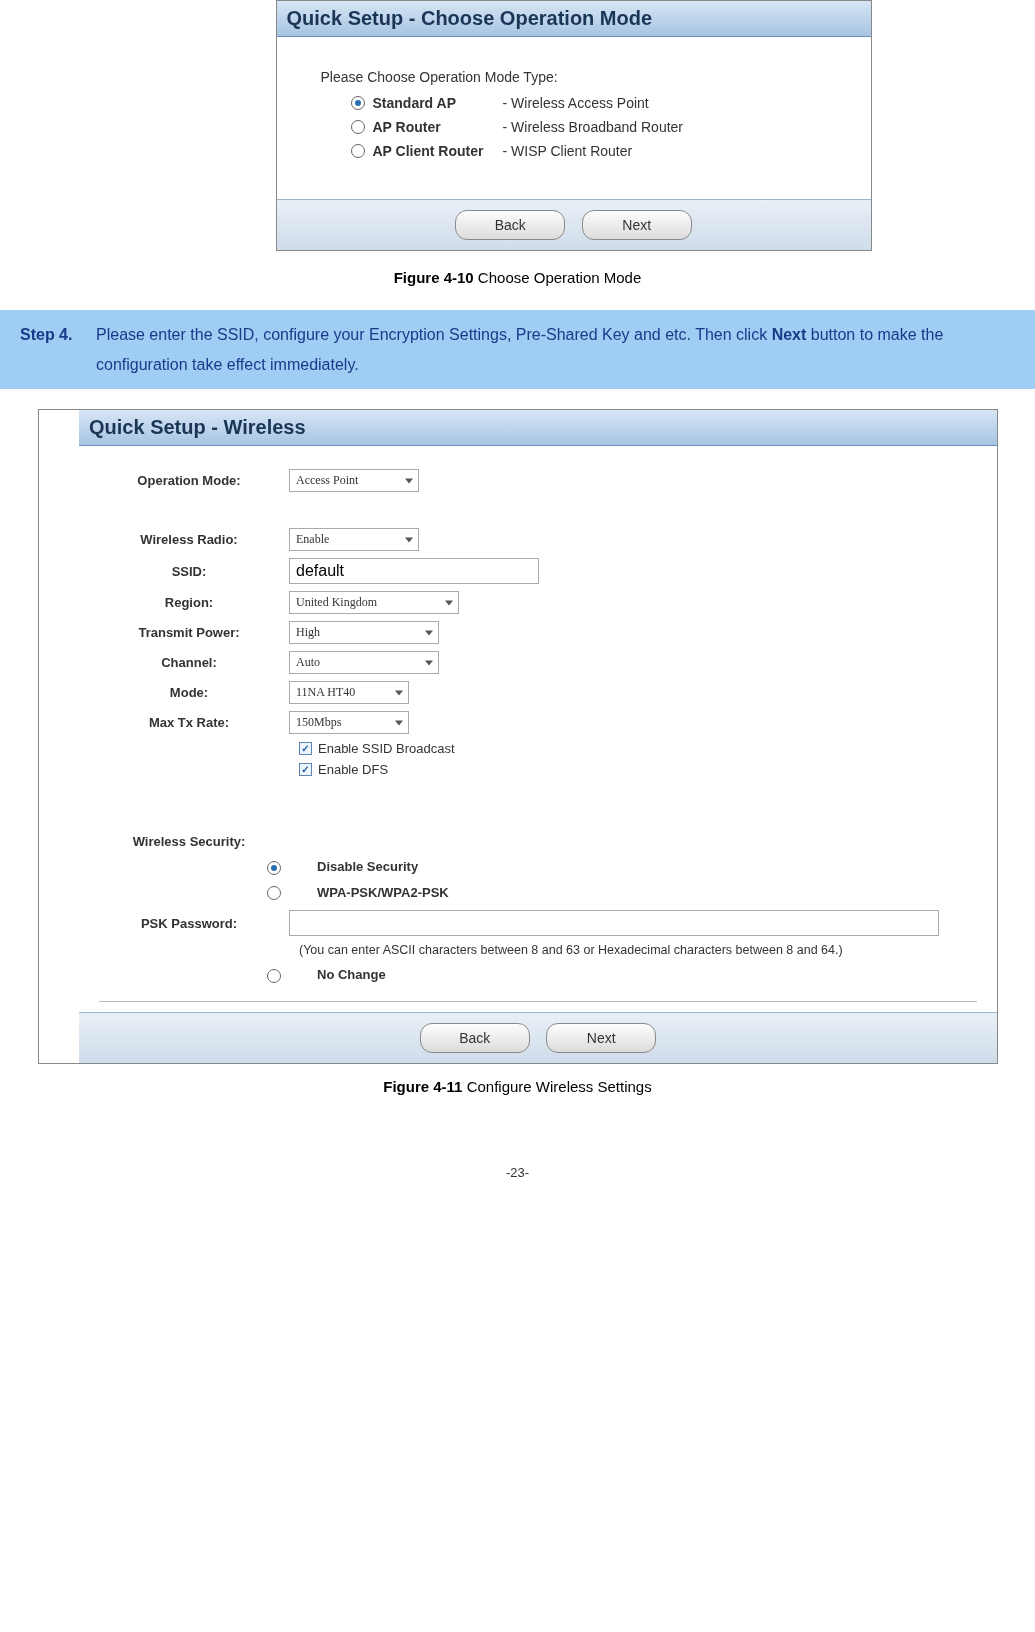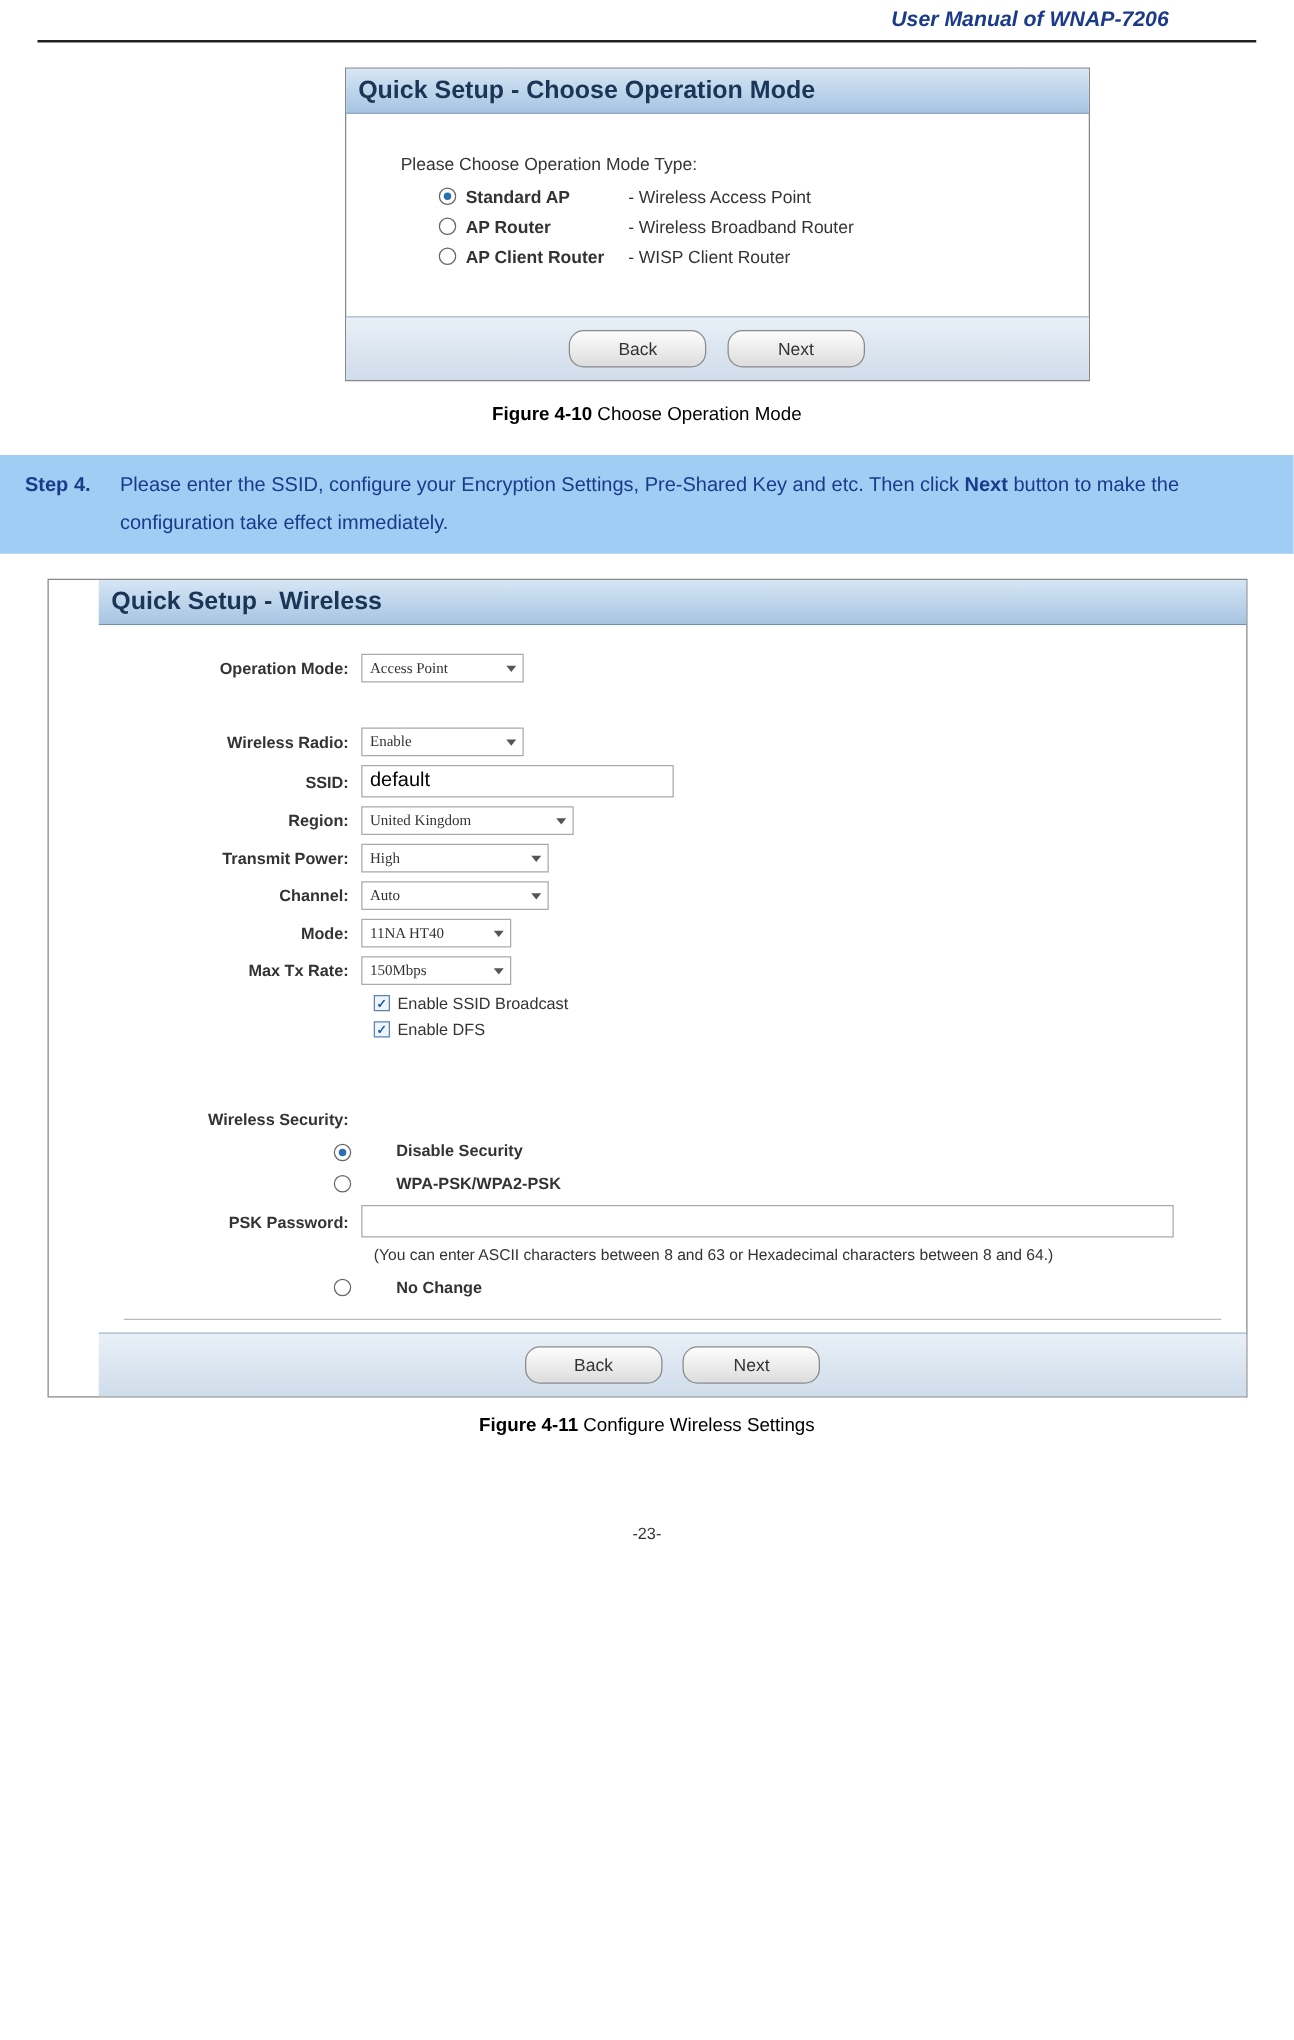--- a/index.html
+++ b/index.html
@@ -91,21 +91,21 @@
     flex: 0 0 90px;
   }
   .step-text { flex: 1; padding-right: 6px; }
   .step-text b { font-weight: bold; }
 
   
   .panel2 { width: 960px; margin-left: 38px; padding-left: 40px; }
   .panel-body2 { padding: 16px 20px 10px 20px; font-size: 13px; color: #333; }
   .form-row { display: flex; align-items: center; margin: 7px 0; }
   .form-label {
-    width: 190px; text-align: right; font-weight: bold; font-size: 13px;
+    width: 190px; text-align: center; font-weight: bold; font-size: 13px;
     padding-right: 10px;
   }
   .select, .text-input {
     border: 1px solid #aaa;
     background: #fff;
     font-size: 12px;
     padding: 3px 6px;
     font-family: "Times New Roman", serif;
   }
   .select { width: 130px; position: relative; padding-right: 20px; }
@@ -118,42 +118,39 @@
     border-top: 5px solid #555;
   }
   .text-input { width: 250px; font-family: Arial, sans-serif; font-size: 16px; padding: 3px 6px; }
   .text-input-wide { width: 650px; }
   .chk-row { display: flex; align-items: center; margin: 6px 0 6px 200px; font-size: 13px; color: #333; }
   .chk {
     width: 13px; height: 13px; border: 1px solid #5b84b1; background: #eef4fb;
     display: inline-flex; align-items: center; justify-content: center; margin-right: 6px;
     font-size: 10px; color: #1a5aa8; font-weight: bold;
   }
-  .sec-row { display: flex; align-items: center; margin: 10px 0 10px 0; }
+  .sec-row { display: flex; align-items: flex-start; margin: 10px 0 10px 0; }
   .sec-col1 { width: 200px; text-align: right; padding-right: 10px; }
   .sec-label { font-weight: bold; margin-left: 18px; font-size: 13px; }
   .hint { margin-left: 200px; font-size: 12.5px; color: #333; margin-top: 4px; }
   .gap { height: 22px; }
   .bottom-divider { border-top: 1px solid #bbb; margin-top: 18px; }
 
   .page-number {
     text-align: center;
     font-size: 13px;
     color: #333;
     margin-top: 70px;
   }
 </style>
 </head>
 <body>
 
 <div class="page">
 
-  <div class="doc-header">
-    <span>User Manual of WNAP-7206</span>
-  </div>
 
   
   <div class="fig1-wrap">
     <div class="panel panel1">
       <div class="panel-title-bar">
         <span>Quick Setup - Choose Operation Mode</span>
       </div>
       <div class="panel-body1">
         <div class="prompt">Please Choose Operation Mode Type:</div>
 

